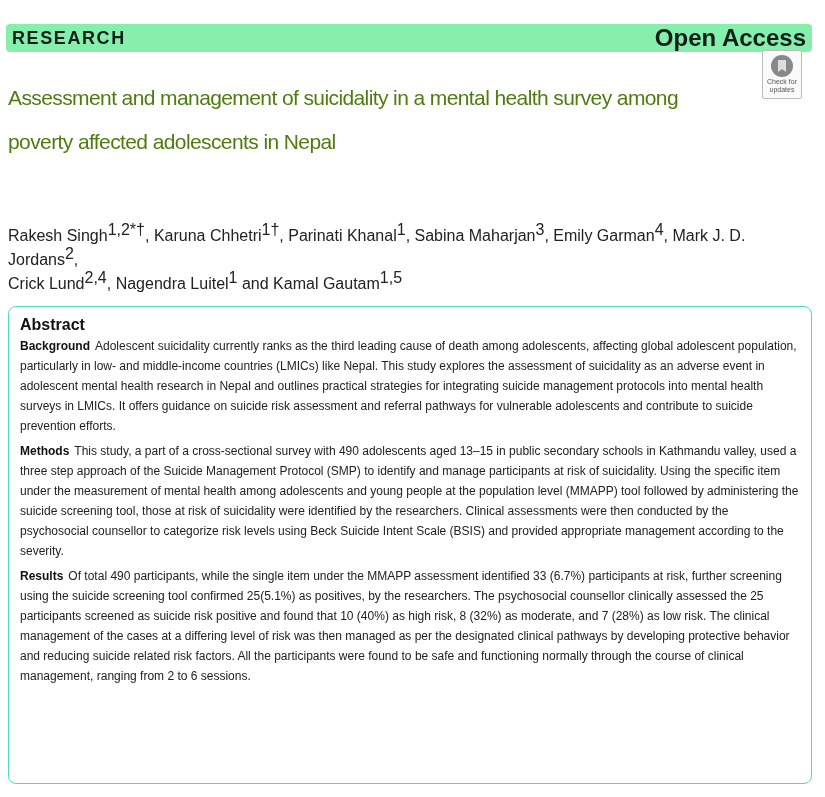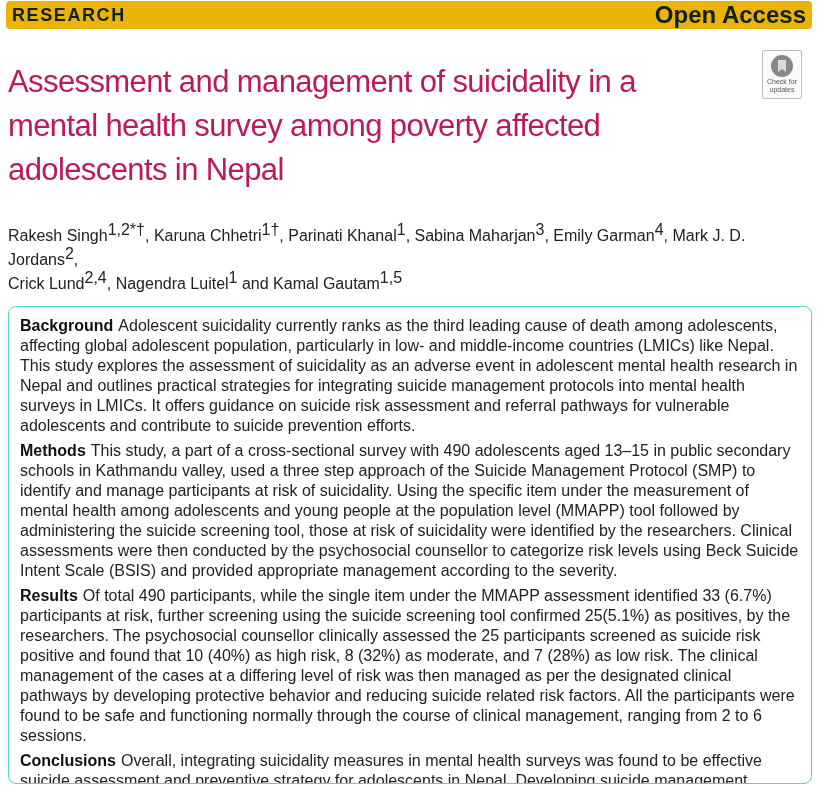--- a/index.html
+++ b/index.html
@@ -1,29 +1,29 @@
 <!DOCTYPE html>
 <html><head>
 <meta charset="utf-8">
 <style>
   html, body { margin: 0; padding: 0; background: #ffffff; }
   body { width: 825px; height: 797px; overflow: hidden; position: relative; font-family: "Liberation Sans", sans-serif; color: #1a1a1a; }
-  .banner { position: absolute; left: 6px; top: 1px; width: 806px; height: 28px; background: #eab308; border-radius: 4px; display: flex; align-items: center; justify-content: space-between; padding: 0 6px; box-sizing: border-box; }
+  .banner { position: absolute; left: 6px; top: 24px; width: 806px; height: 28px; background: #86efac; border-radius: 4px; display: flex; align-items: center; justify-content: space-between; padding: 0 6px; box-sizing: border-box; }
   .banner .label { font-weight: bold; font-size: 18px; letter-spacing: 1.6px; color: #0f1f1a; }
   .banner .oa { font-weight: bold; font-size: 24px; color: #0f1f1a; }
-  .title { position: absolute; left: 8px; top: 60px; width: 720px; font-size: 31px; line-height: 44px; color: #be185d; font-family: "Liberation Sans Narrow", "Liberation Sans", sans-serif; letter-spacing: -0.6px; }
+  .title { position: absolute; left: 8px; top: 76px; width: 720px; font-size: 21px; line-height: 44px; color: #4d7c0f; font-family: "Liberation Sans Narrow", "Liberation Sans", sans-serif; letter-spacing: -0.6px; }
   .badge { position: absolute; left: 762px; top: 50px; width: 38px; height: 47px; border: 1px solid #bbb; border-radius: 2px; background: #fafafa; text-align: center; }
   .badge .circle { width: 22px; height: 22px; border-radius: 50%; background: #888; margin: 4px auto 1px; position: relative; }
   .badge .circle::after { content: ""; position: absolute; left: 7px; top: 5px; width: 8px; height: 12px; background: #ddd; clip-path: polygon(0 0, 100% 0, 100% 100%, 50% 75%, 0 100%); }
   .badge .txt { font-size: 7px; line-height: 8px; color: #555; }
   .authors { position: absolute; left: 8px; top: 224px; width: 800px; font-size: 16px; line-height: 24px; color: #222; }
   .authors sup { font-size: 16px; line-height: 0; }
   .abstract { position: absolute; left: 8px; top: 306px; width: 804px; height: 478px; border: 1.5px solid #4dd9c4; border-radius: 8px; box-sizing: border-box; padding: 9px 11px; overflow: hidden; }
   .abstract h2 { margin: 0 0 2px; font-size: 16px; font-weight: bold; color: #111; }
-  .abstract p { margin: 0 0 5px; font-size: 16px; line-height: 20px; color: #222; }
+  .abstract p { margin: 0 0 5px; font-size: 12px; line-height: 20px; color: #222; }
   .abstract p .head { font-weight: bold; color: #111; margin-right: 5px; }
 </style>
 </head>
 <body>
 
 <div class="banner">
   <span class="label">RESEARCH</span>
   <span class="oa">Open Access</span>
 </div>
 
@@ -33,17 +33,17 @@
   <div class="circle"></div>
   <div class="txt">Check for</div>
   <div class="txt">updates</div>
 </div>
 
 <div class="authors">
   <span><span>Rakesh Singh</span><sup>1,2*†</sup><span>, </span></span><span><span>Karuna Chhetri</span><sup>1†</sup><span>, </span></span><span><span>Parinati Khanal</span><sup>1</sup><span>, </span></span><span><span>Sabina Maharjan</span><sup>3</sup><span>, </span></span><span><span>Emily Garman</span><sup>4</sup><span>, </span></span><span><span>Mark J. D. Jordans</span><sup>2</sup><span>, </span></span><br><span><span>Crick Lund</span><sup>2,4</sup><span>, </span></span><span><span>Nagendra Luitel</span><sup>1</sup><span> and </span></span><span><span>Kamal Gautam</span><sup>1,5</sup></span>
 </div>
 
 <div class="abstract">
+  <h2>Abstract</h2>
   <p><span class="head">Background</span><span>Adolescent suicidality currently ranks as the third leading cause of death among adolescents, affecting global adolescent population, particularly in low- and middle-income countries (LMICs) like Nepal. This study explores the assessment of suicidality as an adverse event in adolescent mental health research in Nepal and outlines practical strategies for integrating suicide management protocols into mental health surveys in LMICs. It offers guidance on suicide risk assessment and referral pathways for vulnerable adolescents and contribute to suicide prevention efforts.</span></p>
   <p><span class="head">Methods</span><span>This study, a part of a cross-sectional survey with 490 adolescents aged 13–15 in public secondary schools in Kathmandu valley, used a three step approach of the Suicide Management Protocol (SMP) to identify and manage participants at risk of suicidality. Using the specific item under the measurement of mental health among adolescents and young people at the population level (MMAPP) tool followed by administering the suicide screening tool, those at risk of suicidality were identified by the researchers. Clinical assessments were then conducted by the psychosocial counsellor to categorize risk levels using Beck Suicide Intent Scale (BSIS) and provided appropriate management according to the severity.</span></p>
   <p><span class="head">Results</span><span>Of total 490 participants, while the single item under the MMAPP assessment identified 33 (6.7%) participants at risk, further screening using the suicide screening tool confirmed 25(5.1%) as positives, by the researchers. The psychosocial counsellor clinically assessed the 25 participants screened as suicide risk positive and found that 10 (40%) as high risk, 8 (32%) as moderate, and 7 (28%) as low risk. The clinical management of the cases at a differing level of risk was then managed as per the designated clinical pathways by developing protective behavior and reducing suicide related risk factors. All the participants were found to be safe and functioning normally through the course of clinical management, ranging from 2 to 6 sessions.</span></p>
-  <p><span class="head">Conclusions</span><span>Overall, integrating suicidality measures in mental health surveys was found to be effective suicide assessment and preventive strategy for adolescents in Nepal. Developing suicide management protocols within</span></p>
 </div>
 
 </body></html>

